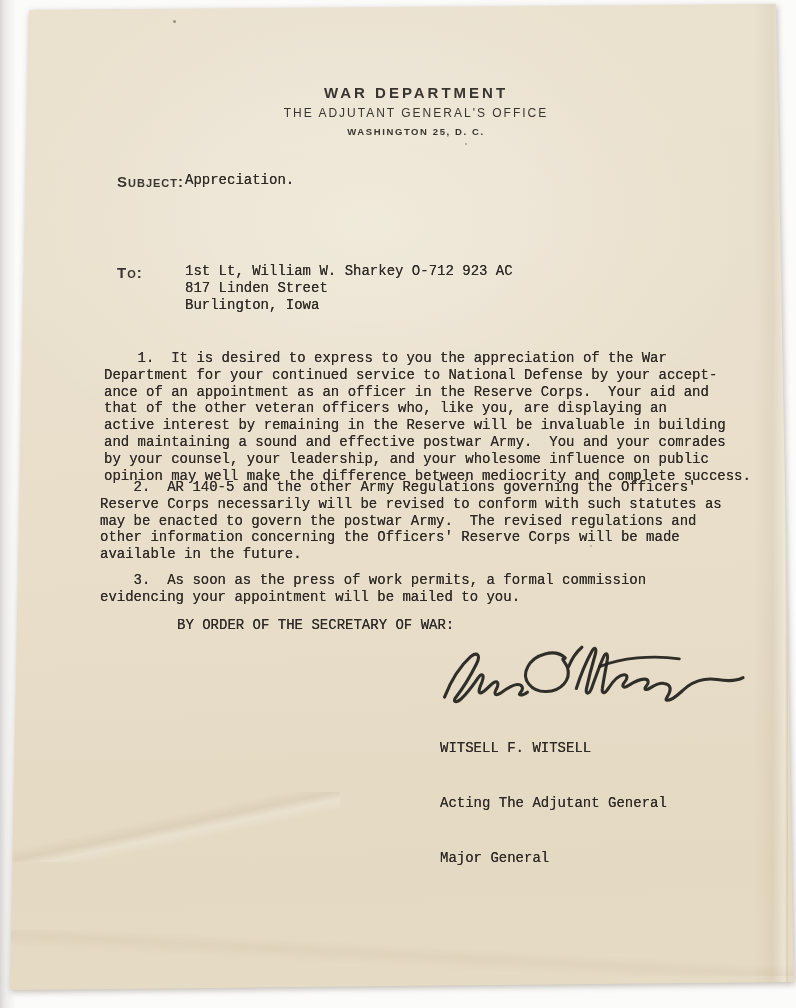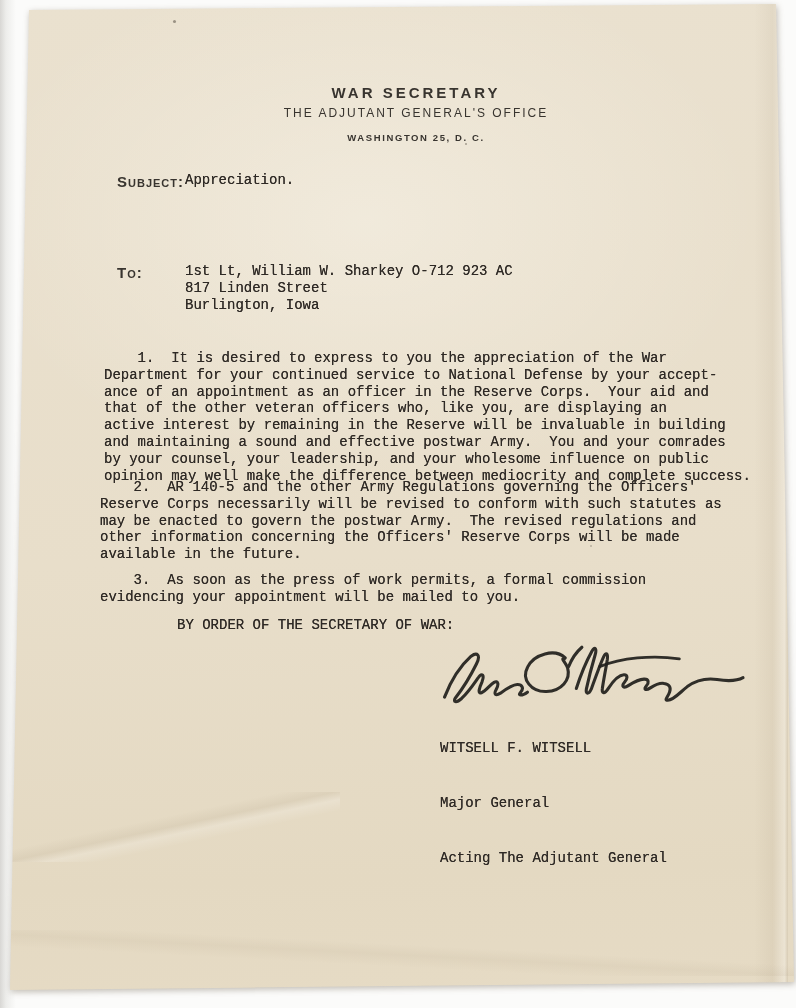--- a/index.html
+++ b/index.html
@@ -25,21 +25,21 @@
   .crease-bl{left:0;top:792px;width:340px;height:70px;
     background:linear-gradient(168deg,rgba(120,100,70,0) 42%,rgba(120,100,70,.08) 50%,rgba(255,255,255,.18) 56%,rgba(120,100,70,0) 64%);}
   .crease-bottom{left:0;top:930px;width:100%;height:46px;
     background:linear-gradient(183deg,rgba(120,100,70,0) 40%,rgba(120,100,70,.06) 52%,rgba(120,100,70,0) 66%);}
   .speck{position:absolute;border-radius:50%;background:#4a4238;}
 
   
   .letterhead{position:absolute;left:116px;top:85px;width:600px;text-align:center;color:#38342f;}
   .lh1{font-size:15px;line-height:15px;font-weight:bold;letter-spacing:3px;}
   .lh2{font-size:12px;line-height:12px;font-weight:normal;letter-spacing:2px;margin-top:7px;}
-  .lh3{font-size:9.5px;line-height:10px;font-weight:bold;letter-spacing:1.6px;margin-top:14px;}
+  .lh3{font-size:9.5px;line-height:10px;font-weight:bold;letter-spacing:1.6px;margin-top:8px;}
 
   
   .caps-label{
     position:absolute;font-weight:bold;font-variant:small-caps;
     font-size:15px;letter-spacing:1px;color:#38342f;
   }
 
   
   .type{
     position:absolute;font-family:"Liberation Mono",monospace;
@@ -58,21 +58,21 @@
 
       <div class="crease crease-right"></div>
       <div class="crease crease-bl"></div>
       <div class="crease crease-bottom"></div>
       <div class="speck" style="left:173px;top:20px;width:3px;height:3px;opacity:.5"></div>
       <div class="speck" style="left:465px;top:143px;width:2px;height:2px;opacity:.45"></div>
       <div class="speck" style="left:390px;top:268px;width:2px;height:2px;opacity:.35"></div>
       <div class="speck" style="left:590px;top:545px;width:2px;height:2px;opacity:.3"></div>
 
       <div class="letterhead">
-        <div class="lh1">WAR SECRETARY</div>
+        <div class="lh1">WAR DEPARTMENT</div>
         <div class="lh2">THE ADJUTANT GENERAL'S OFFICE</div>
         <div class="lh3">WASHINGTON 25, D. C.</div>
       </div>
 
       <div class="caps-label" style="left:117px;top:173px;">Subject:</div>
       <div class="type" style="left:185px;top:172px;">Appreciation.</div>
 
       <div class="caps-label" style="left:117px;top:264px;">To:</div>
       <div class="type" style="left:185px;top:263px;">1st Lt, William W. Sharkey O-712 923 AC
 817 Linden Street
@@ -100,19 +100,19 @@
         <g transform="rotate(-2 160 39)">
           <path d="M14,52 C20,38 30,22 42,12 C48,8 52,11 47,20 C40,33 30,47 25,53 C22,57 25,59 31,54 C39,47 45,38 49,33 C52,29 55,31 52,38 C49,44 47,50 51,49 C56,47 60,41 64,39 C68,37 69,41 66,46 C63,51 65,53 70,50 C76,46 82,42 87,42 C92,42 94,46 90,50 C87,53 91,54 97,50"></path>
           <path d="M136,17 C126,7 105,12 98,25 C91,37 101,50 116,50 C131,50 141,39 138,27 C136,21 131,17 135,18 M139,26 C143,17 148,11 153,7"></path>
           <path d="M146,48 C151,34 157,21 163,11 C166,6 168,9 166,15 C162,27 158,41 156,49 C155,54 158,55 161,49 C165,39 170,26 174,18 C177,12 179,14 178,20 C176,30 173,43 172,49 C171,54 174,55 178,49 C183,42 189,36 194,36 C198,36 198,40 194,44 C191,47 193,50 198,47 C203,44 209,41 214,41 C219,41 219,45 216,48 C213,51 215,53 220,50 C225,47 230,45 234,46 C239,47 241,50 239,55 C237,60 233,63 237,63 C243,63 250,55 257,50 C266,44 276,42 287,44 C297,46 307,46 313,43"></path>
           <path d="M170,27 C192,19 223,17 250,22" style="stroke-width:2.8"></path>
         </g>
       </svg>
 
       <div class="type" style="left:440px;top:703px;line-height:18.2px;">
         <div>WITSELL F. WITSELL</div>
+        <div>Acting The Adjutant General</div>
         <div>Major General</div>
-        <div>Acting The Adjutant General</div>
       </div>
 
     </div>
   </div>
 </div>
 
 </body></html>

